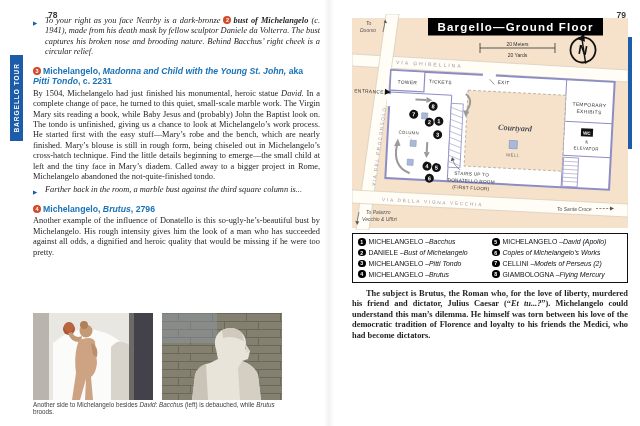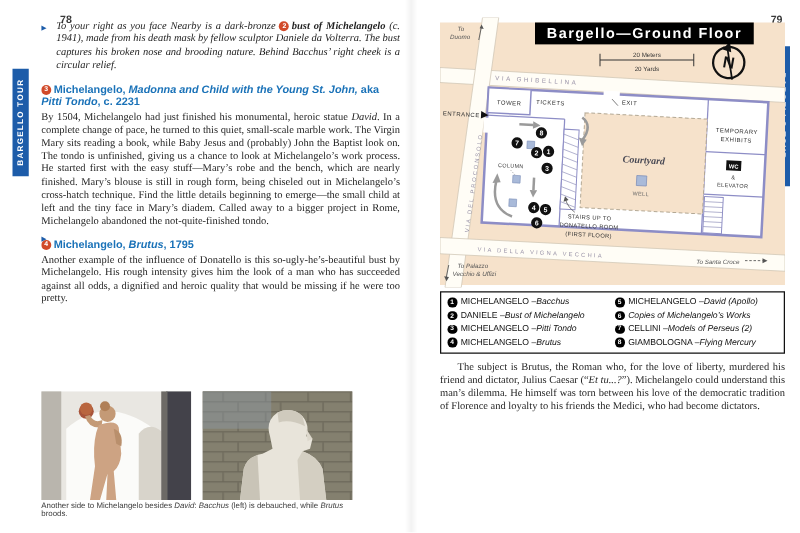--- a/index.html
+++ b/index.html
@@ -18,21 +18,21 @@
   .tab.left { left:10px; top:55px; width:13px; height:86px; }
   .tab.left span { transform:rotate(180deg); }
   .tab.right { right:8px; top:37px; width:13px; height:112px; }
 
   .col-left { position:absolute; left:33px; top:13px; width:287px; height:298px;
               font-size:8.4px; line-height:10.4px; text-align:justify; overflow:hidden; }
   .col-right { position:absolute; left:352px; top:289px; width:276px;
                font-size:8.4px; line-height:10.4px; text-align:justify; }
 
   p.body { text-align:justify; }
-  .indent { text-indent:14px; }
+  .indent { text-indent:14px;font-weight:bold; }
   .bullet { position:relative; padding-left:12px; font-style:italic; margin-top:3px; text-align:justify; }
   .bullet .arr { position:absolute; left:0; top:1.5px; color:#1d5ca9; font-size:5.5px; font-style:normal; }
   h3.heading { font:bold 8.7px "Liberation Sans", sans-serif; color:#1a72b8; line-height:10.6px;
                margin-top:8px; margin-bottom:2px; text-align:left; }
   h3.heading .it { font-style:italic; }
   .it { font-style:italic; }
   .bi { font-weight:bold; font-style:italic; }
 
   .badge { display:inline-flex; width:8px; height:8px; border-radius:50%; background:#d14a2a; color:#fff;
            font:bold 5.5px "Liberation Sans", sans-serif; align-items:center; justify-content:center;
@@ -71,25 +71,25 @@
     <span class="arr">▶</span><span>To your right as you face Nearby is a dark-bronze </span><span class="badge">2</span><span class="bi">bust of Michelangelo</span><span> (c. 1941), made from his death mask by fellow sculptor Daniele da Volterra. The bust captures his broken nose and brooding nature. Behind Bacchus’ right cheek is a circular relief.</span>
   </div>
 
   <h3 class="heading">
     <span class="badge">3</span><span>Michelangelo, </span><span class="it">Madonna and Child with the Young St. John,</span><span> aka </span><span class="it">Pitti Tondo</span><span>, c. 2231</span>
   </h3>
 
   <p class="body"><span>By 1504, Michelangelo had just finished his monumental, heroic statue </span><span class="it">David</span><span>. In a complete change of pace, he turned to this quiet, small-scale marble work. The Virgin Mary sits reading a book, while Baby Jesus and (probably) John the Baptist look on. The tondo is unfinished, giving us a chance to look at Michelangelo’s work process. He started first with the easy stuff—Mary’s robe and the bench, which are nearly finished. Mary’s blouse is still in rough form, being chiseled out in Michelangelo’s cross-hatch technique. Find the little details beginning to emerge—the small child at left and the tiny face in Mary’s diadem. Called away to a bigger project in Rome, Michelangelo abandoned the not-quite-finished tondo.</span></p>
 
   <div class="bullet">
-    <span class="arr">▶</span>
+    <span class="arr">▶</span><span>Farther back in the room, a marble bust against the third square column is...</span>
   </div>
 
   <h3 class="heading">
-    <span class="badge">4</span><span>Michelangelo, </span><span class="it">Brutus</span><span>, 1795</span>
+    <span class="badge">4</span><span>Michelangelo, </span><span class="it">Brutus</span><span>, 2796</span>
   </h3>
 
   <p class="body">Another example of the influence of Donatello is this so-ugly-he’s-beautiful bust by Michelangelo. His rough intensity gives him the look of a man who has succeeded against all odds, a dignified and heroic quality that would be missing if he were too pretty.</p>
 </div>
 
 <div class="photos">
 
   <svg class="photo" width="120" height="87" viewBox="0 0 120 87">
     <rect width="120" height="87" fill="#e9e7e2"></rect>
     <rect x="0" y="0" width="16" height="87" fill="#b9b5ad"></rect>

